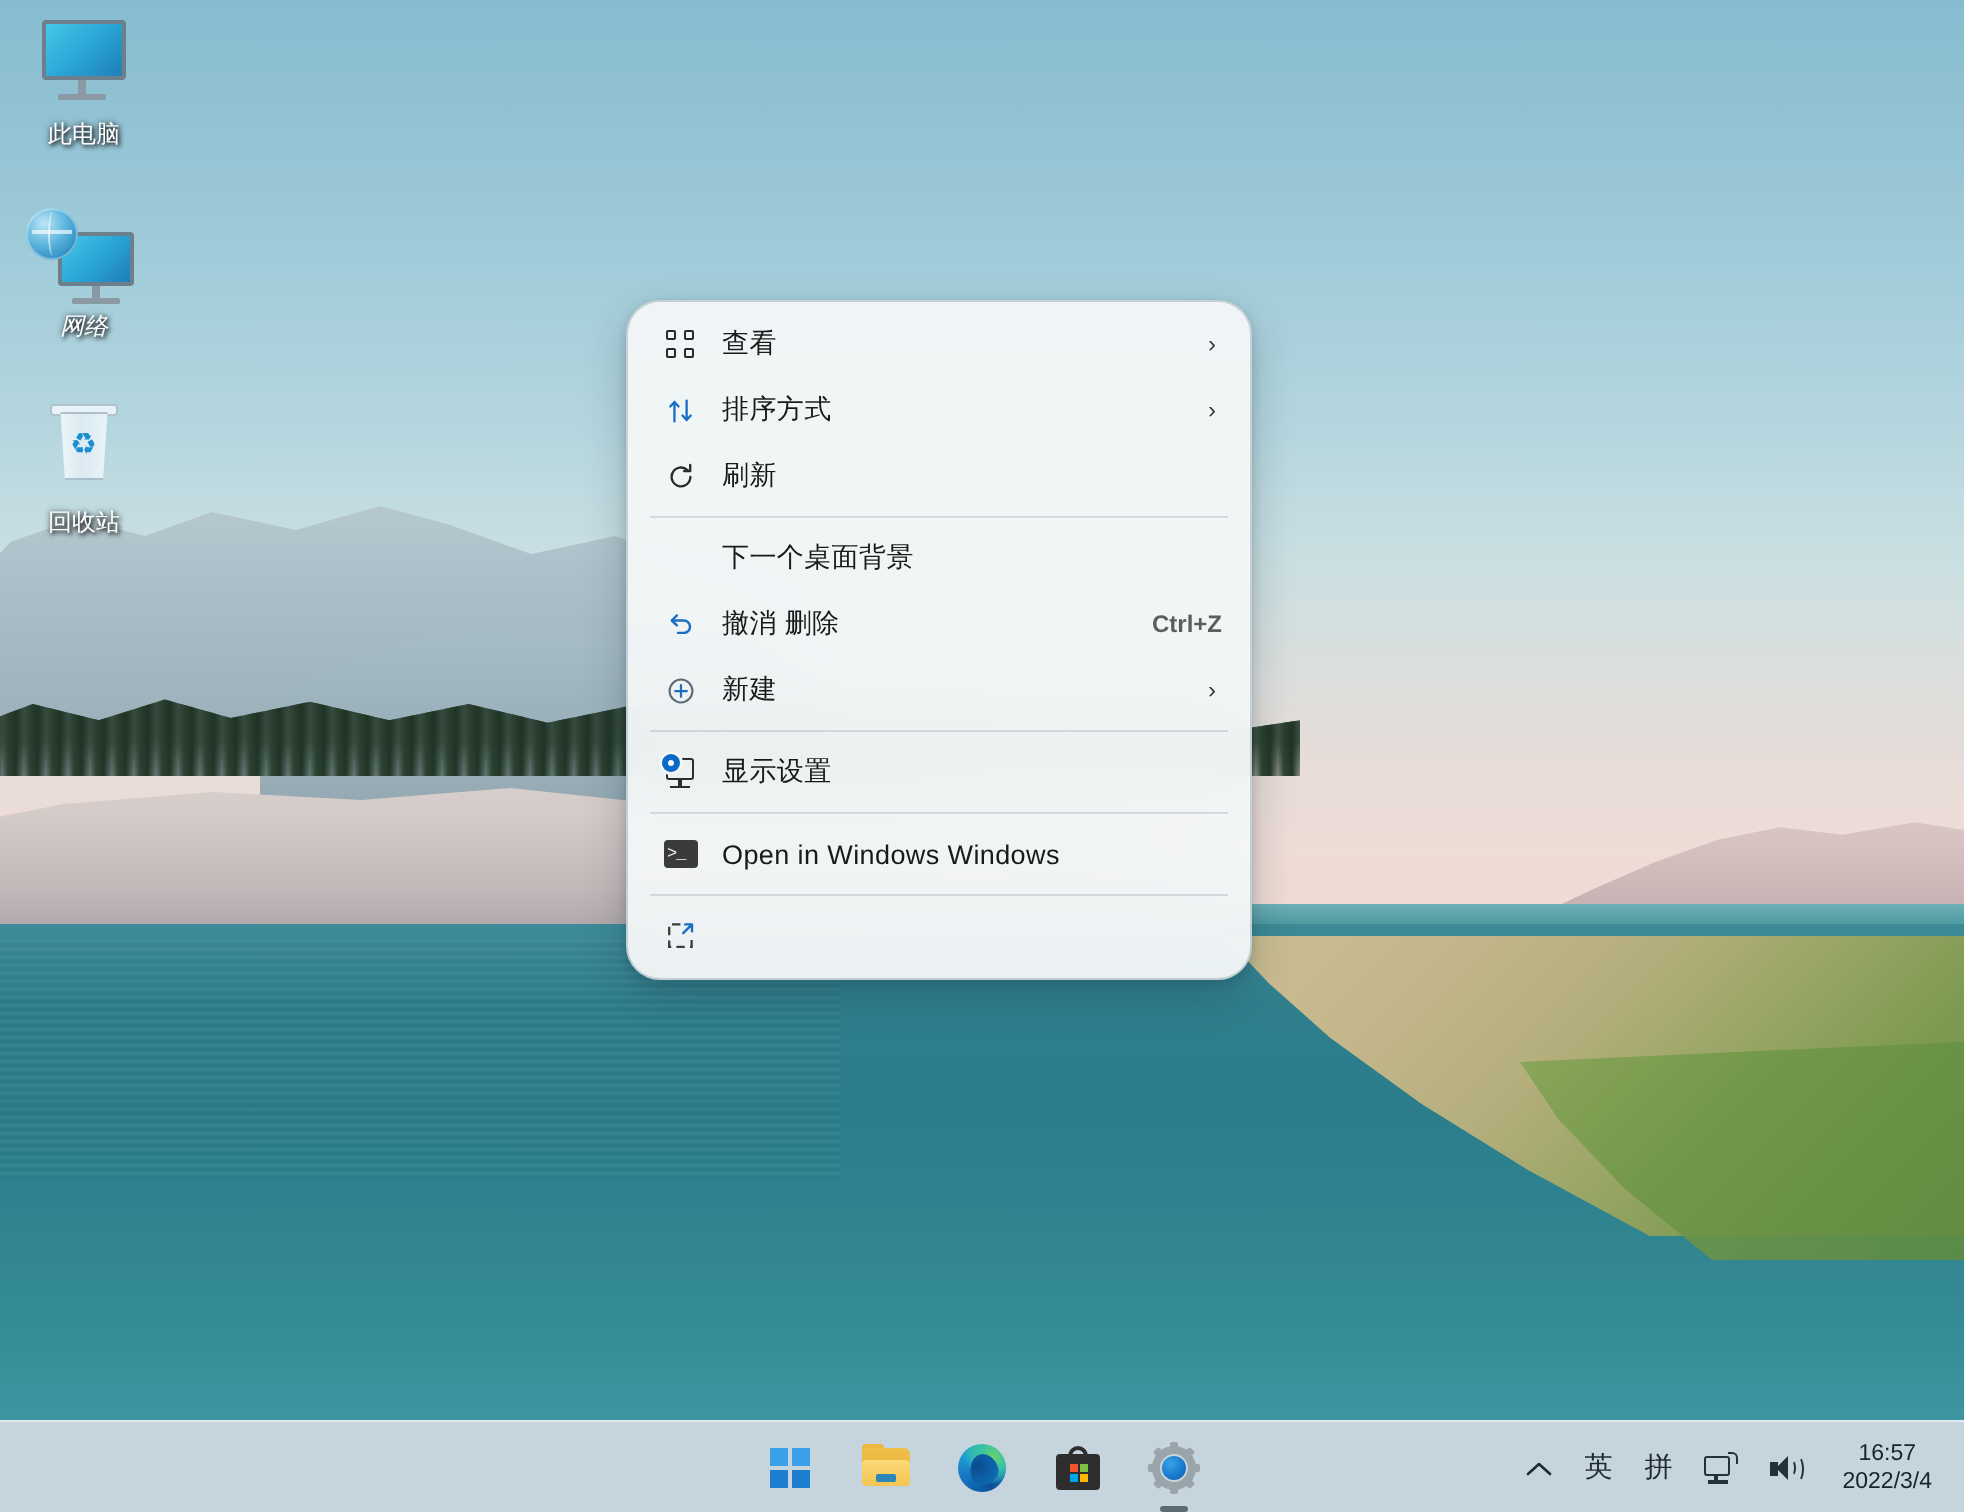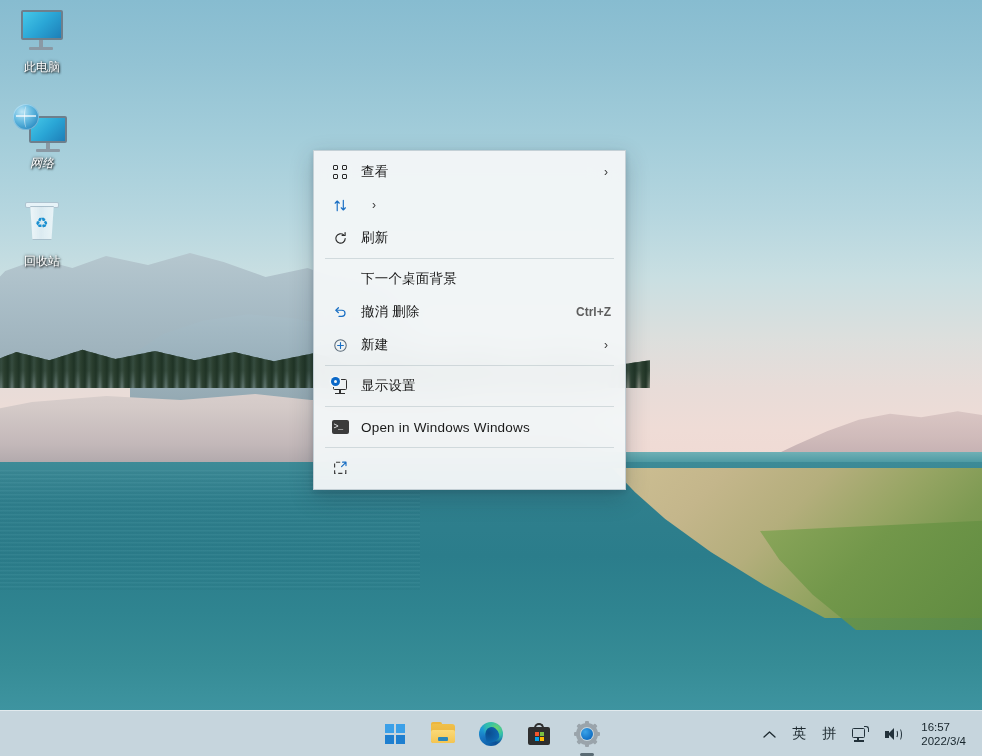--- a/index.html
+++ b/index.html
@@ -172,21 +172,21 @@
   .shortcut-arrow:after {
     content:"↗"; position:absolute; left:1px; top:-3px;
     font-size:12px; color:#2b6fae; line-height:16px;
   }
 
   
   #ctx-menu {
     position:absolute; left:313px; top:150px; width:313px;
     background:rgba(243,246,247,.96);
     border:1px solid rgba(160,178,188,.55);
-    border-radius:0;
+    border-radius:17px;
     box-shadow:0 8px 22px rgba(20,40,55,.24), 0 2px 6px rgba(20,40,55,.16);
     padding:4px 0 4px 0;
     backdrop-filter:blur(16px);
     font-size:13.5px; color:#1b1b1b;
   }
   .menu-item {
     display:flex; align-items:center; height:32px;
     margin:1px 4px; padding:0 10px 0 11px; border-radius:4px;
     cursor:default; user-select:none; position:relative;
   }
@@ -367,21 +367,21 @@
     border-top:6.5px solid transparent; border-bottom:6.5px solid transparent;
     border-right:6px solid #22313a;
   }
   .ic-spk .w1, .ic-spk .w2 {
     position:absolute; border:1.4px solid #22313a; border-left-color:transparent;
     border-top-color:transparent; border-bottom-color:transparent; border-radius:50%;
   }
   .ic-spk .w1 { left:9px; top:3.5px; width:4px; height:8px; }
   .ic-spk .w2 { left:11px; top:1px; width:6px; height:13px; }
   #tb-clock {
-    display:flex; flex-direction:column; align-items:flex-start; justify-content:center;
+    display:flex; flex-direction:column; align-items:center; justify-content:center;
     height:34px; padding:0 8px 0 10px; border-radius:4px;
     font-size:11.5px; line-height:14px; color:#17242b; cursor:default;
   }
 </style>
 </head>
 <body>
 
 <div id="desktop">
 
   <div class="wp wp-sky"></div>
@@ -440,20 +440,21 @@
       <span class="mi-chevron">›</span>
     </div>
 
     <div class="menu-item">
       <span class="mi-icon">
         <svg width="15" height="15" viewBox="0 0 16 16">
           <path d="M4.5 13.5V3.2M4.5 3.2L2.3 5.6M4.5 3.2L6.7 5.6" stroke="#1a6fc4" stroke-width="1.25" fill="none" stroke-linecap="round"></path>
           <path d="M11 2.5v10.3M11 12.8l2.2-2.4M11 12.8l-2.2-2.4" stroke="#1a6fc4" stroke-width="1.25" fill="none" stroke-linecap="round"></path>
         </svg>
       </span>
+      <span class="mi-label">排序方式</span>
       <span class="mi-chevron">›</span>
     </div>
 
     <div class="menu-item">
       <span class="mi-icon">
         <svg width="15" height="15" viewBox="0 0 16 16">
           <path d="M13 8a5 5 0 1 1-1.6-3.7" stroke="#2b2b2b" stroke-width="1.25" fill="none" stroke-linecap="round"></path>
           <path d="M12.9 1.6v3.2H9.7" stroke="#2b2b2b" stroke-width="1.25" fill="none" stroke-linecap="round" stroke-linejoin="round"></path>
         </svg>
       </span>

